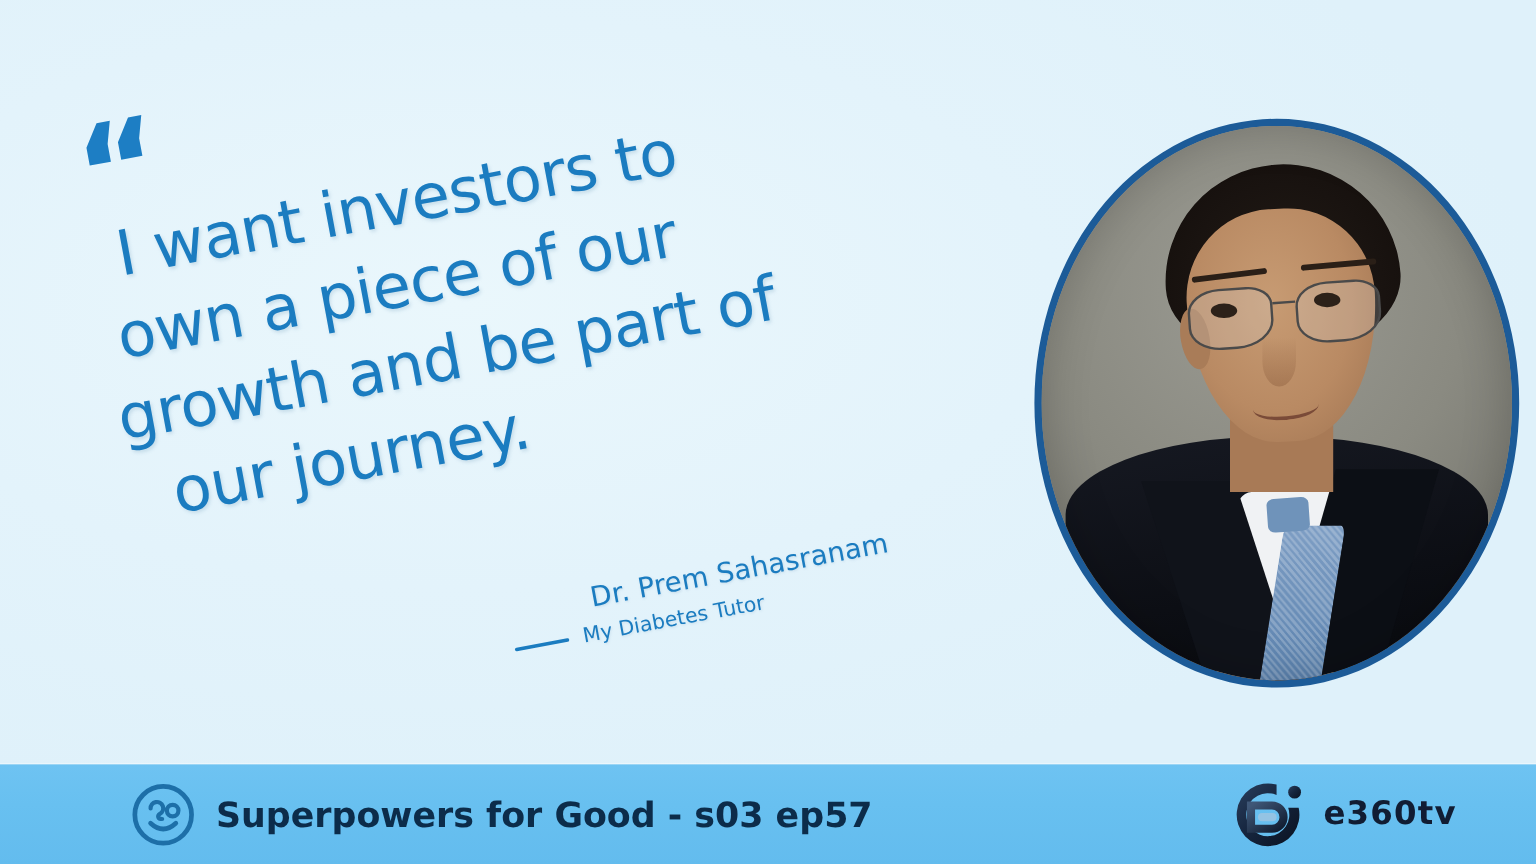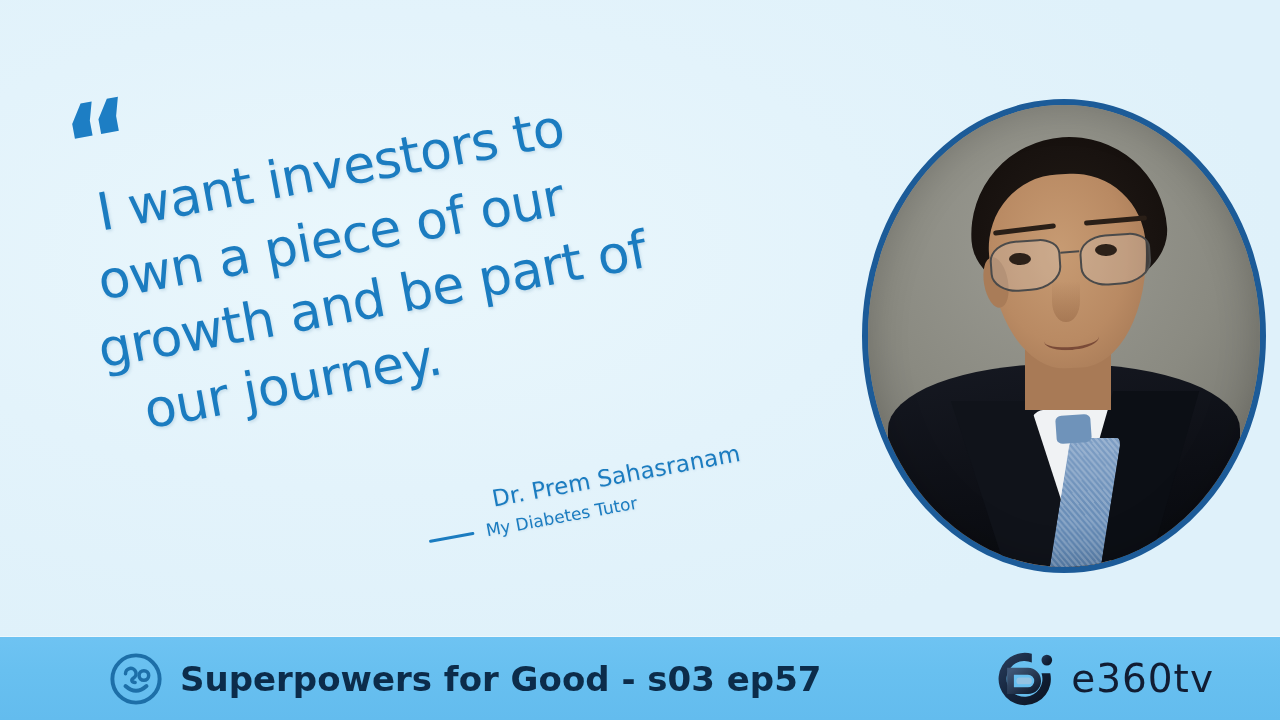--- a/index.html
+++ b/index.html
@@ -328,43 +328,43 @@
     margin-left: 108px;
   }
   .sp-logo {
     width: 56px;
     height: 56px;
     flex: none;
     margin-right: 16px;
   }
   .show-title {
     font-family: "DejaVu Sans", sans-serif;
-    font-size: 34px;
+    font-size: 29px;
     font-weight: 700;
     color: #0c2c4a;
     letter-spacing: 0px;
     white-space: nowrap;
   }
 
   .brand-group {
     display: flex;
     align-items: center;
     margin-left: auto;
     margin-right: 66px;
   }
   .brand-mark {
     width: 62px;
     height: 62px;
     flex: none;
     margin-right: 14px;
   }
   .brand-text {
     font-family: "DejaVu Sans", sans-serif;
-    font-size: 39px;
-    font-weight: 400;
+    font-size: 27px;
+    font-weight: 700;
     color: #111d33;
     letter-spacing: 1px;
     white-space: nowrap;
   }
 </style>
 </head>
 <body>
 
 <div class="stage">
 

